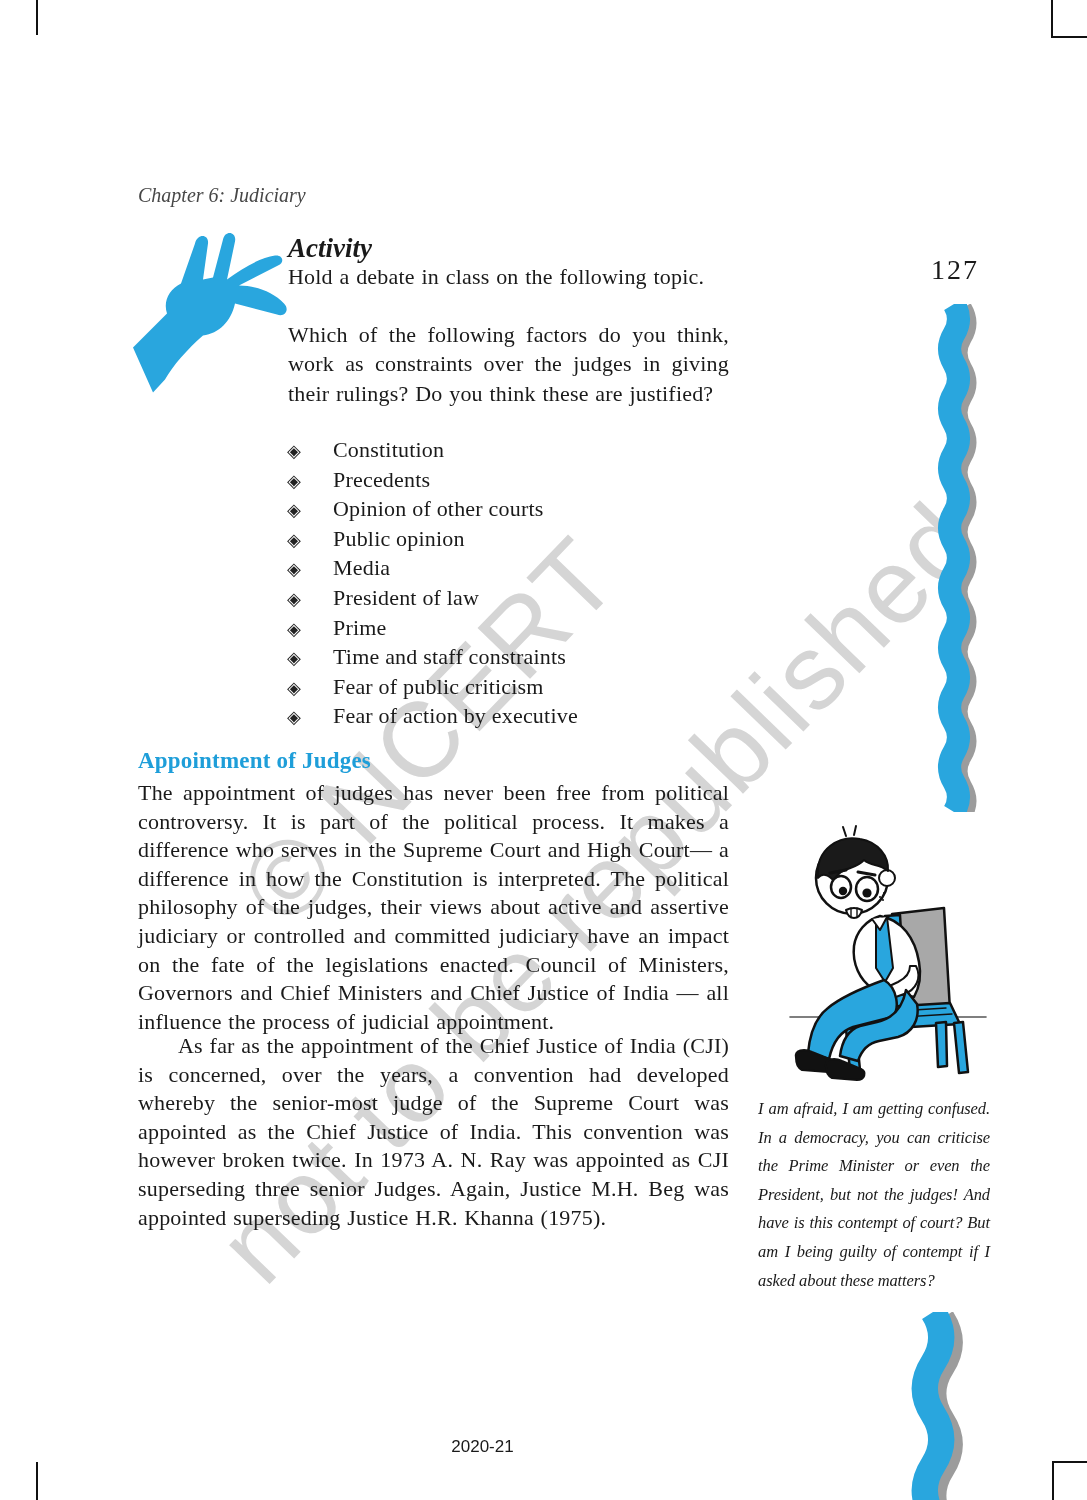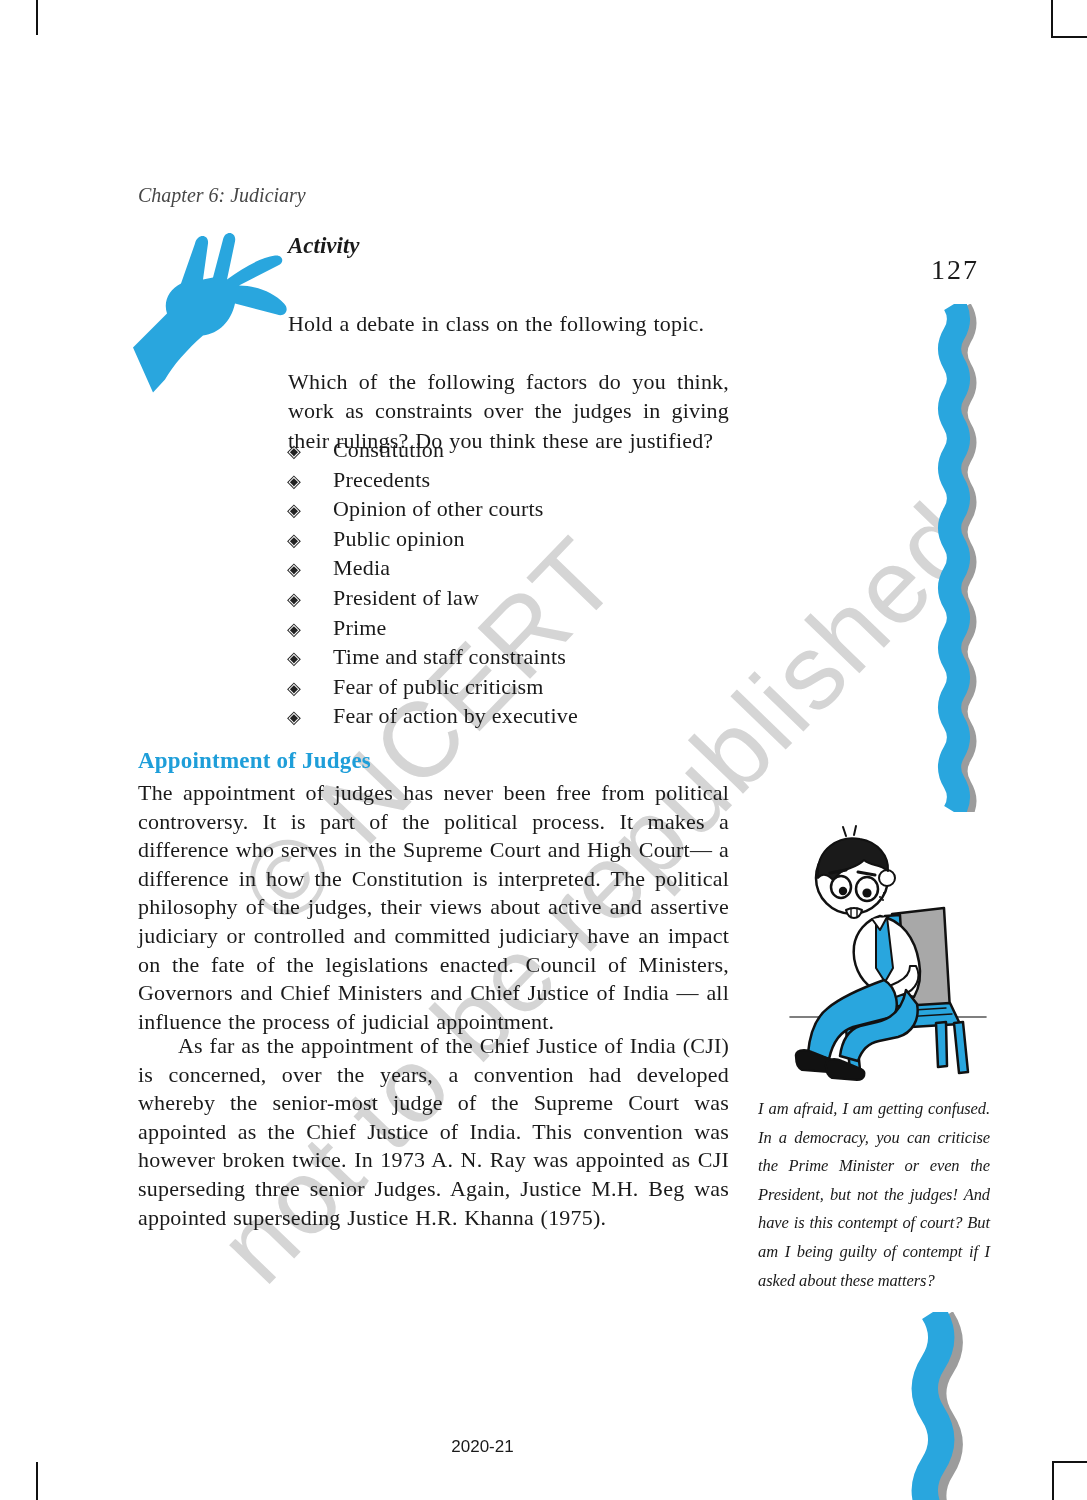--- a/index.html
+++ b/index.html
@@ -38,26 +38,26 @@
 
   .content{position:absolute;inset:0;z-index:2;padding-left:41px;}
 
   .chapter-header{
     left:138px;top:184px;width:400px;
     font-style:italic;font-size:20px;color:var(--header-gray);
   }
 
   .activity-title{
     left:288px;top:233px;
-    font-size:23px;font-weight:bold;font-style:italic;
+    font-size:27px;font-weight:bold;font-style:italic;
   }
   .activity-text{
     left:288px;width:441px;
     font-size:22px;line-height:29.4px;
-    text-align:justify;letter-spacing:0.2px;word-spacing:1px;margin-top:47px;
+    text-align:justify;letter-spacing:0.2px;word-spacing:1px;
   }
   .activity-intro{top:262px;}
   .activity-question{top:320px;}
 
   .activity-list{left:287px;top:436px;width:445px;}
   .activity-item{
     display:flex;align-items:baseline;
     font-size:22px;line-height:28.6px;letter-spacing:0.2px;
   }
   .activity-item .bullet{

